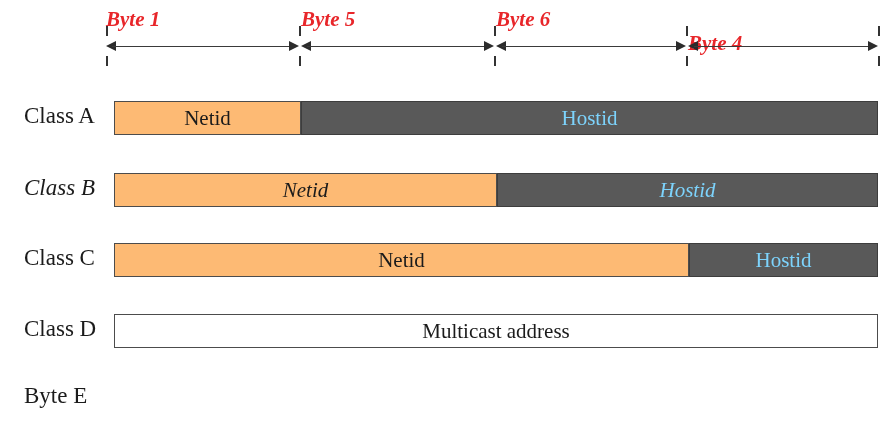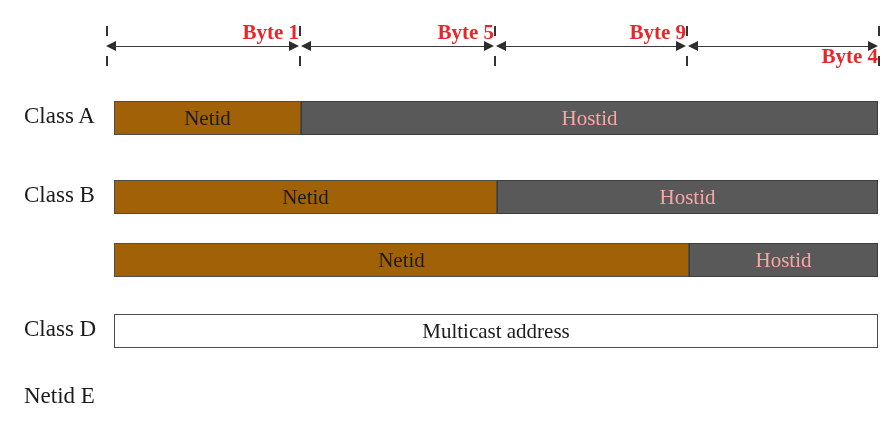--- a/index.html
+++ b/index.html
@@ -23,24 +23,25 @@
     height: 430px;
   }
 
   
   .byte-label {
     position: absolute;
     font-family: "Liberation Serif", "DejaVu Serif", serif;
     font-weight: bold;
     font-size: 21px;
     color: #e8262a;
-    text-align: right;
+    text-align: left;
     white-space: nowrap;
     line-height: 1;
-    top: 22px;
+    top: 9px;
+    font-style: italic;
   }
 
   .tick {
     position: absolute;
     width: 0;
     border-left: 2px solid #333333;
     height: 10px;
   }
   .tick-top  { top: 26px; }
   .tick-bot  { top: 56px; }
@@ -92,28 +93,28 @@
     height: 34px;
     box-sizing: border-box;
     display: flex;
     align-items: center;
     justify-content: center;
     font-size: 21px;
     line-height: 1;
     white-space: nowrap;
   }
   .seg-netid {
-    background: #a16207;
+    background: #fdba74;
     border: 1.5px solid #4c4c4c;
     color: #1b1b1b;
   }
   .seg-hostid {
     background: #595959;
     border: 1.5px solid #3d3d3d;
-    color: #fca5a5;
+    color: #7dd3fc;
   }
   .seg-plain {
     background: #ffffff;
     border: 1.5px solid #4c4c4c;
     color: #1b1b1b;
   }
 </style>
 </head>
 <body>
 
@@ -125,21 +126,21 @@
         <span class="arrow-head left"></span>
         <span class="arrow-line"></span>
         <span class="arrow-head right"></span>
       </div>
       <div class="byte-label" style="left: 301px; width: 193px;">Byte 5</div>
       <div class="arrow-row" style="left: 301px; width: 193px;">
         <span class="arrow-head left"></span>
         <span class="arrow-line"></span>
         <span class="arrow-head right"></span>
       </div>
-      <div class="byte-label" style="left: 496px; width: 190px;">Byte 9</div>
+      <div class="byte-label" style="left: 496px; width: 190px;">Byte 6</div>
       <div class="arrow-row" style="left: 496px; width: 190px;">
         <span class="arrow-head left"></span>
         <span class="arrow-line"></span>
         <span class="arrow-head right"></span>
       </div>
       <div class="byte-label" style="left: 688px; width: 190px; margin-top: 24px;">Byte 4</div>
       <div class="arrow-row" style="left: 688px; width: 190px;">
         <span class="arrow-head left"></span>
         <span class="arrow-line"></span>
         <span class="arrow-head right"></span>
@@ -155,30 +156,31 @@
       <div class="tick tick-top" style="left: 878px;"></div>
       <div class="tick tick-bot" style="left: 878px;"></div>
     </div>
 
   <div id="rows-layer">
       <div class="class-row" style="top: 101px;">
         <div class="class-label">Class A</div>
         <div class="seg seg-netid" style="left: 114px; width: 187px;">Netid</div>
         <div class="seg seg-hostid" style="left: 301px; width: 577px;">Hostid</div>
       </div>
-      <div class="class-row" style="top: 180px;">
+      <div class="class-row" style="top: 173px; font-style: italic;">
         <div class="class-label">Class B</div>
         <div class="seg seg-netid" style="left: 114px; width: 383px;">Netid</div>
         <div class="seg seg-hostid" style="left: 497px; width: 381px;">Hostid</div>
       </div>
       <div class="class-row" style="top: 243px;">
+        <div class="class-label">Class C</div>
         <div class="seg seg-netid" style="left: 114px; width: 575px;">Netid</div>
         <div class="seg seg-hostid" style="left: 689px; width: 189px;">Hostid</div>
       </div>
       <div class="class-row" style="top: 314px;">
         <div class="class-label">Class D</div>
         <div class="seg seg-plain" style="left: 114px; width: 764px;">Multicast address</div>
       </div>
       <div class="class-row" style="top: 381px;">
-        <div class="class-label">Netid E</div>
+        <div class="class-label">Byte E</div>
       </div>
     </div>
 </div>
 
 </body></html>

